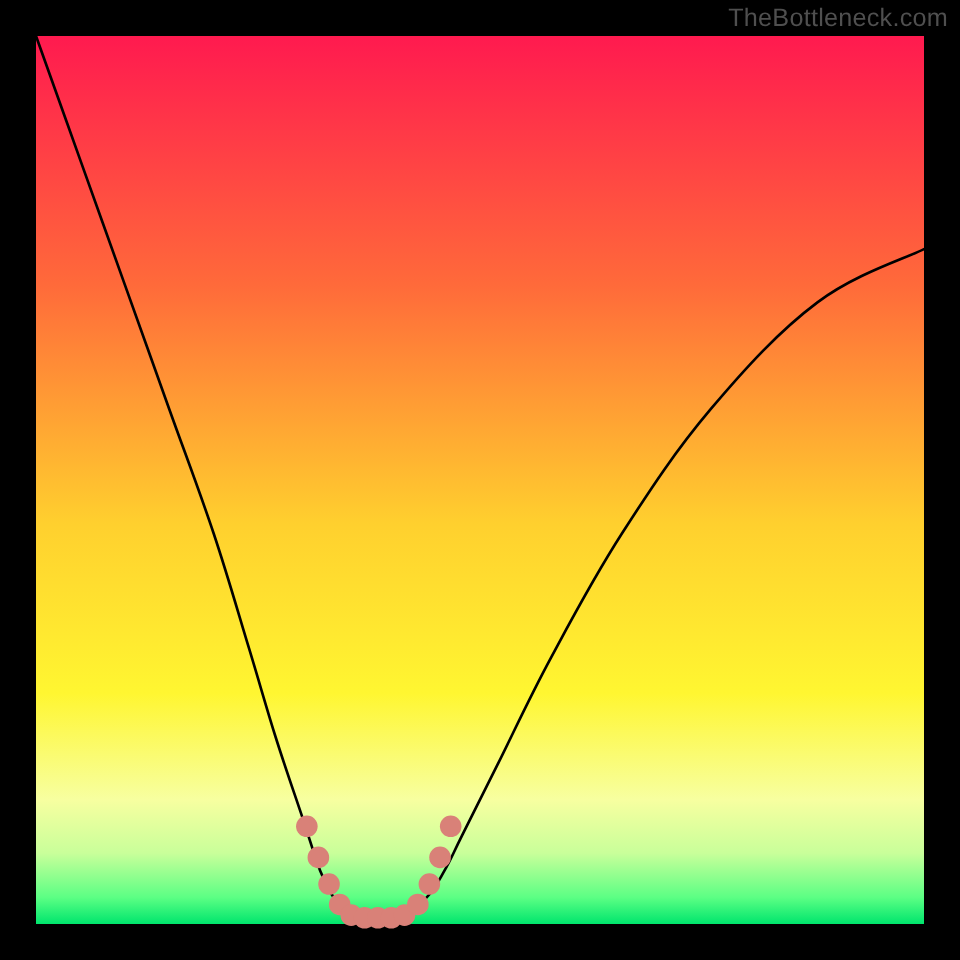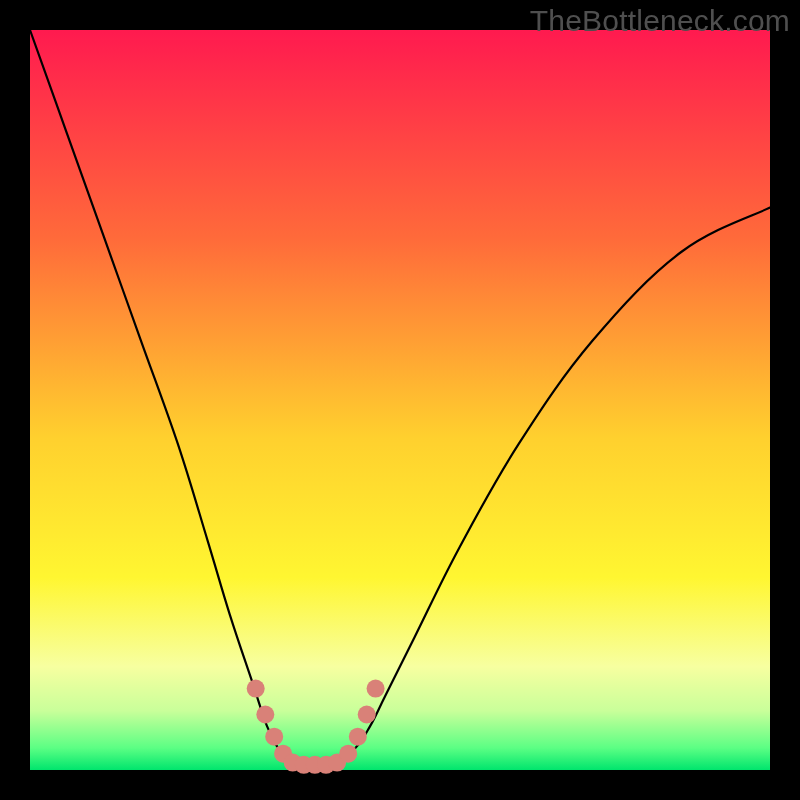--- a/index.html
+++ b/index.html
@@ -15,21 +15,21 @@
     position: relative;
     width: 800px;
     height: 800px;
     background: #000;
   }
   .watermark {
     position: absolute;
     top: 4px;
     right: 10px;
     color: #4f4f4f;
-    font-size: 30px;
+    font-size: 21px;
     font-weight: 500;
     letter-spacing: 0.2px;
     z-index: 3;
   }
   svg {
     position: absolute;
     inset: 0;
     width: 800px;
     height: 800px;
   }

